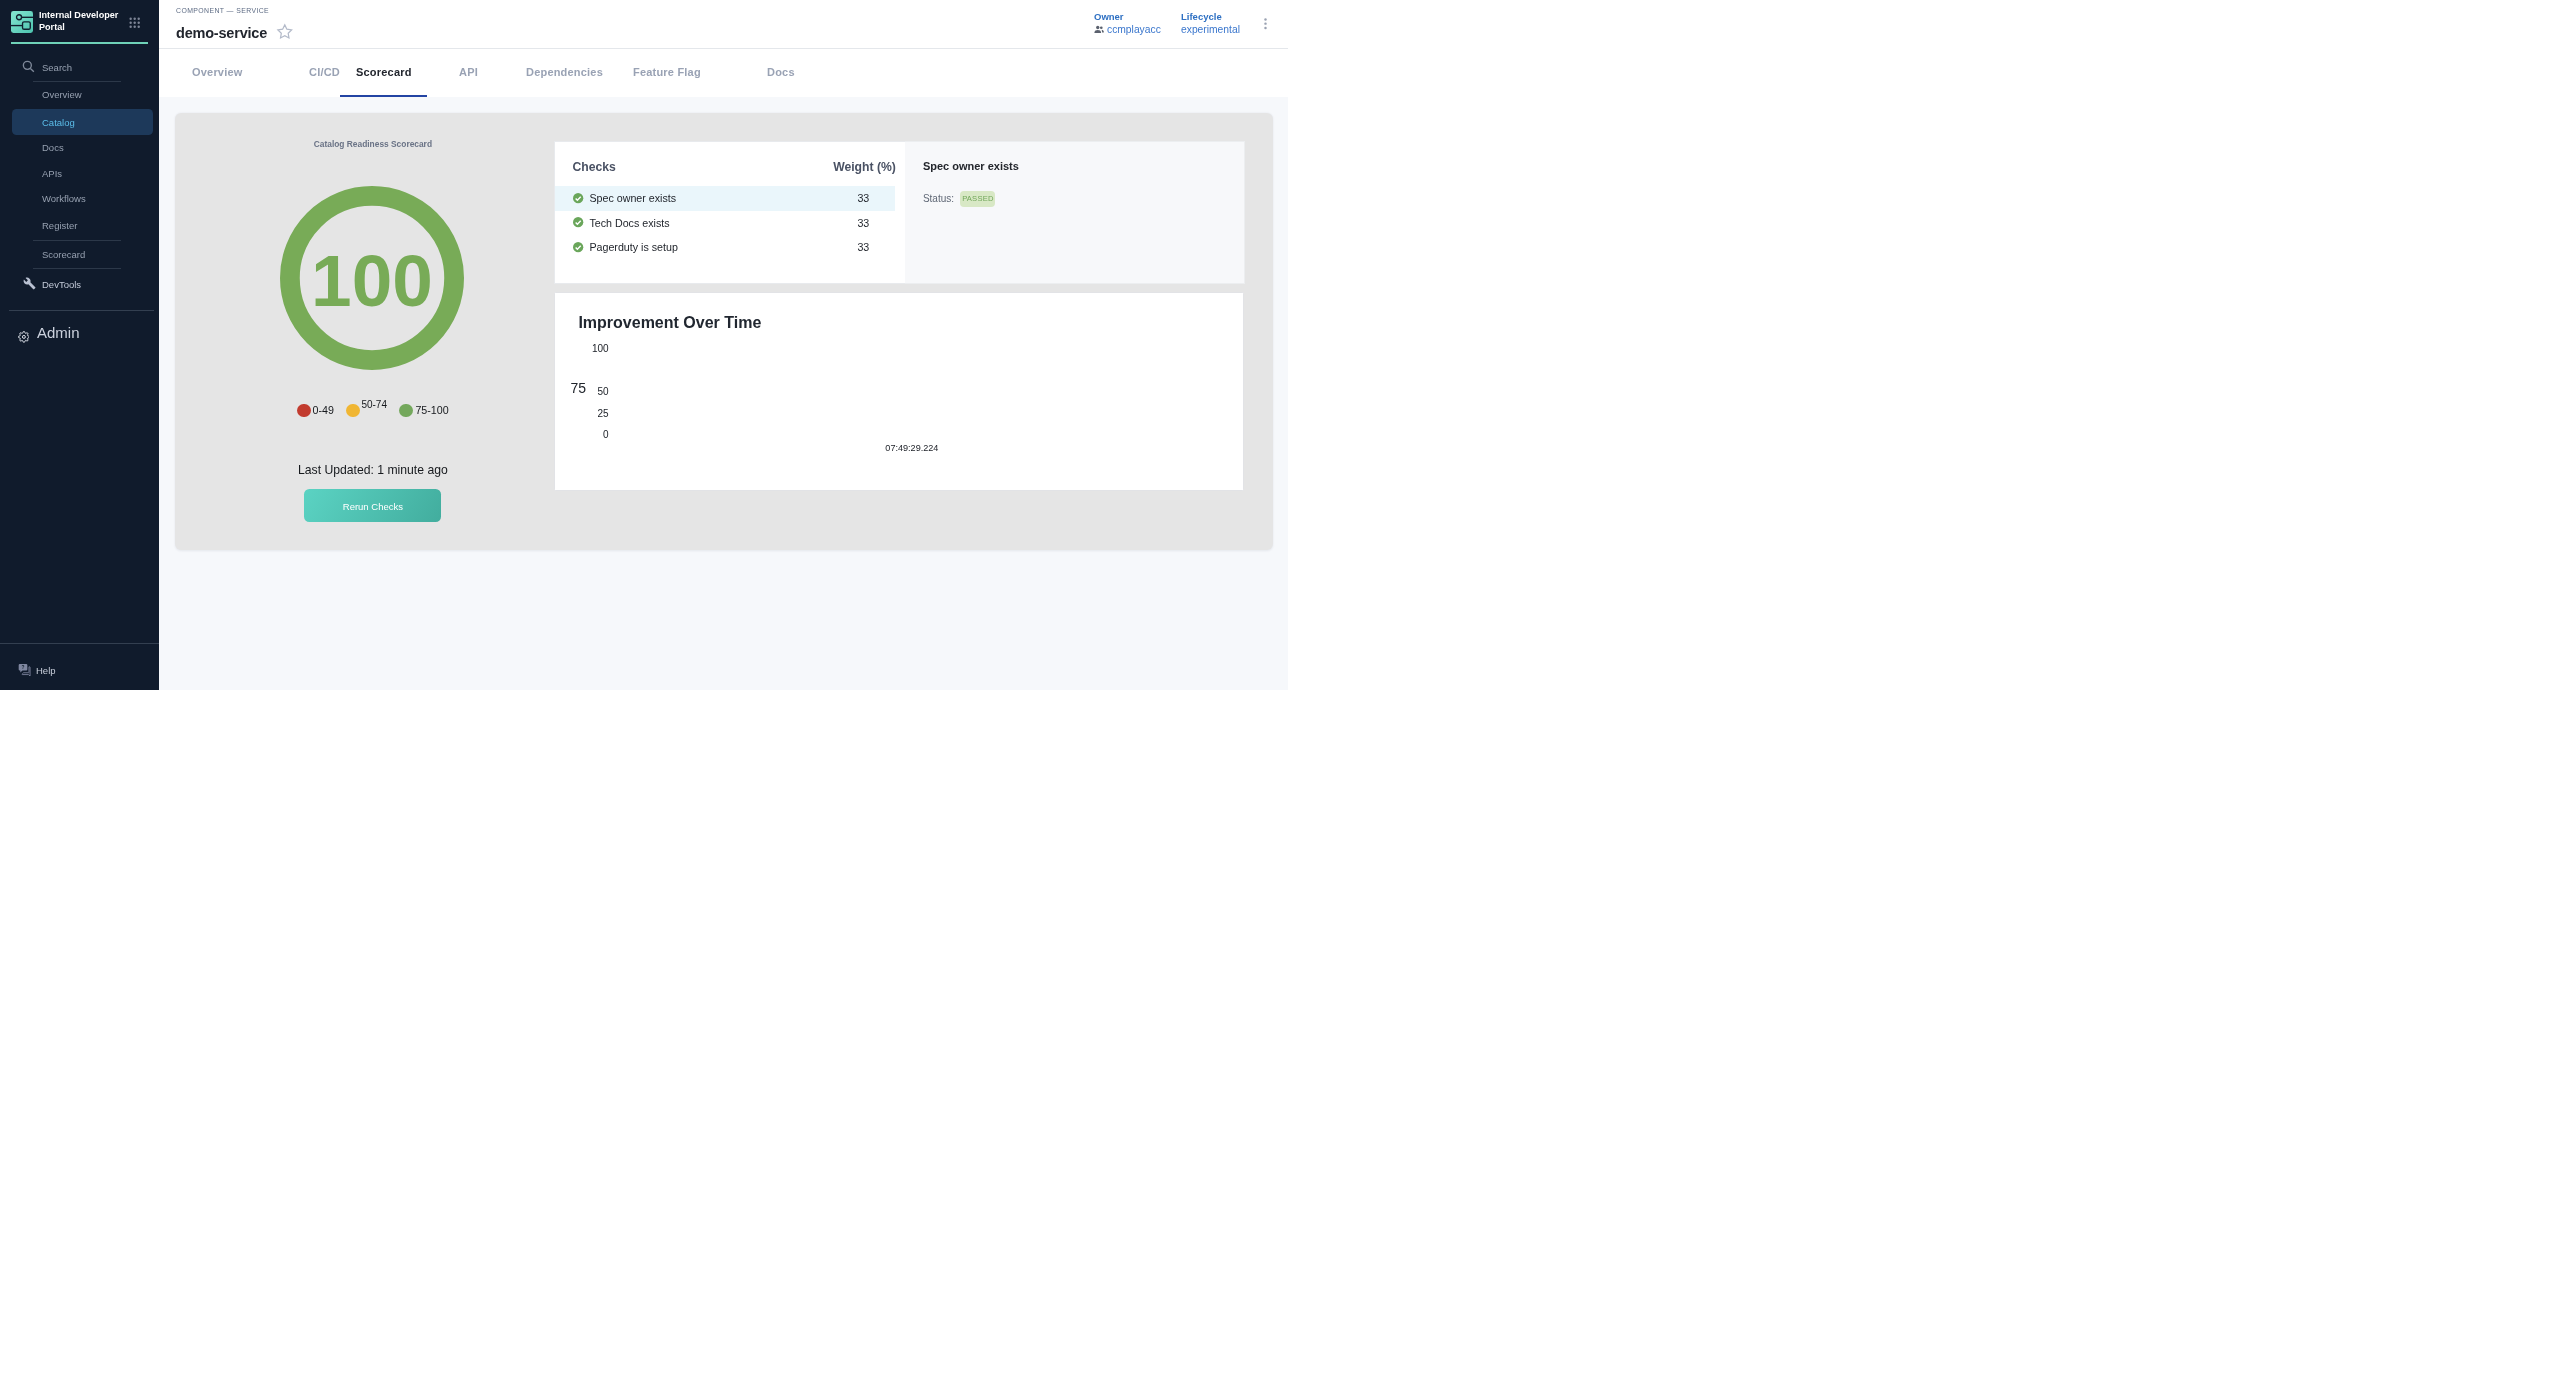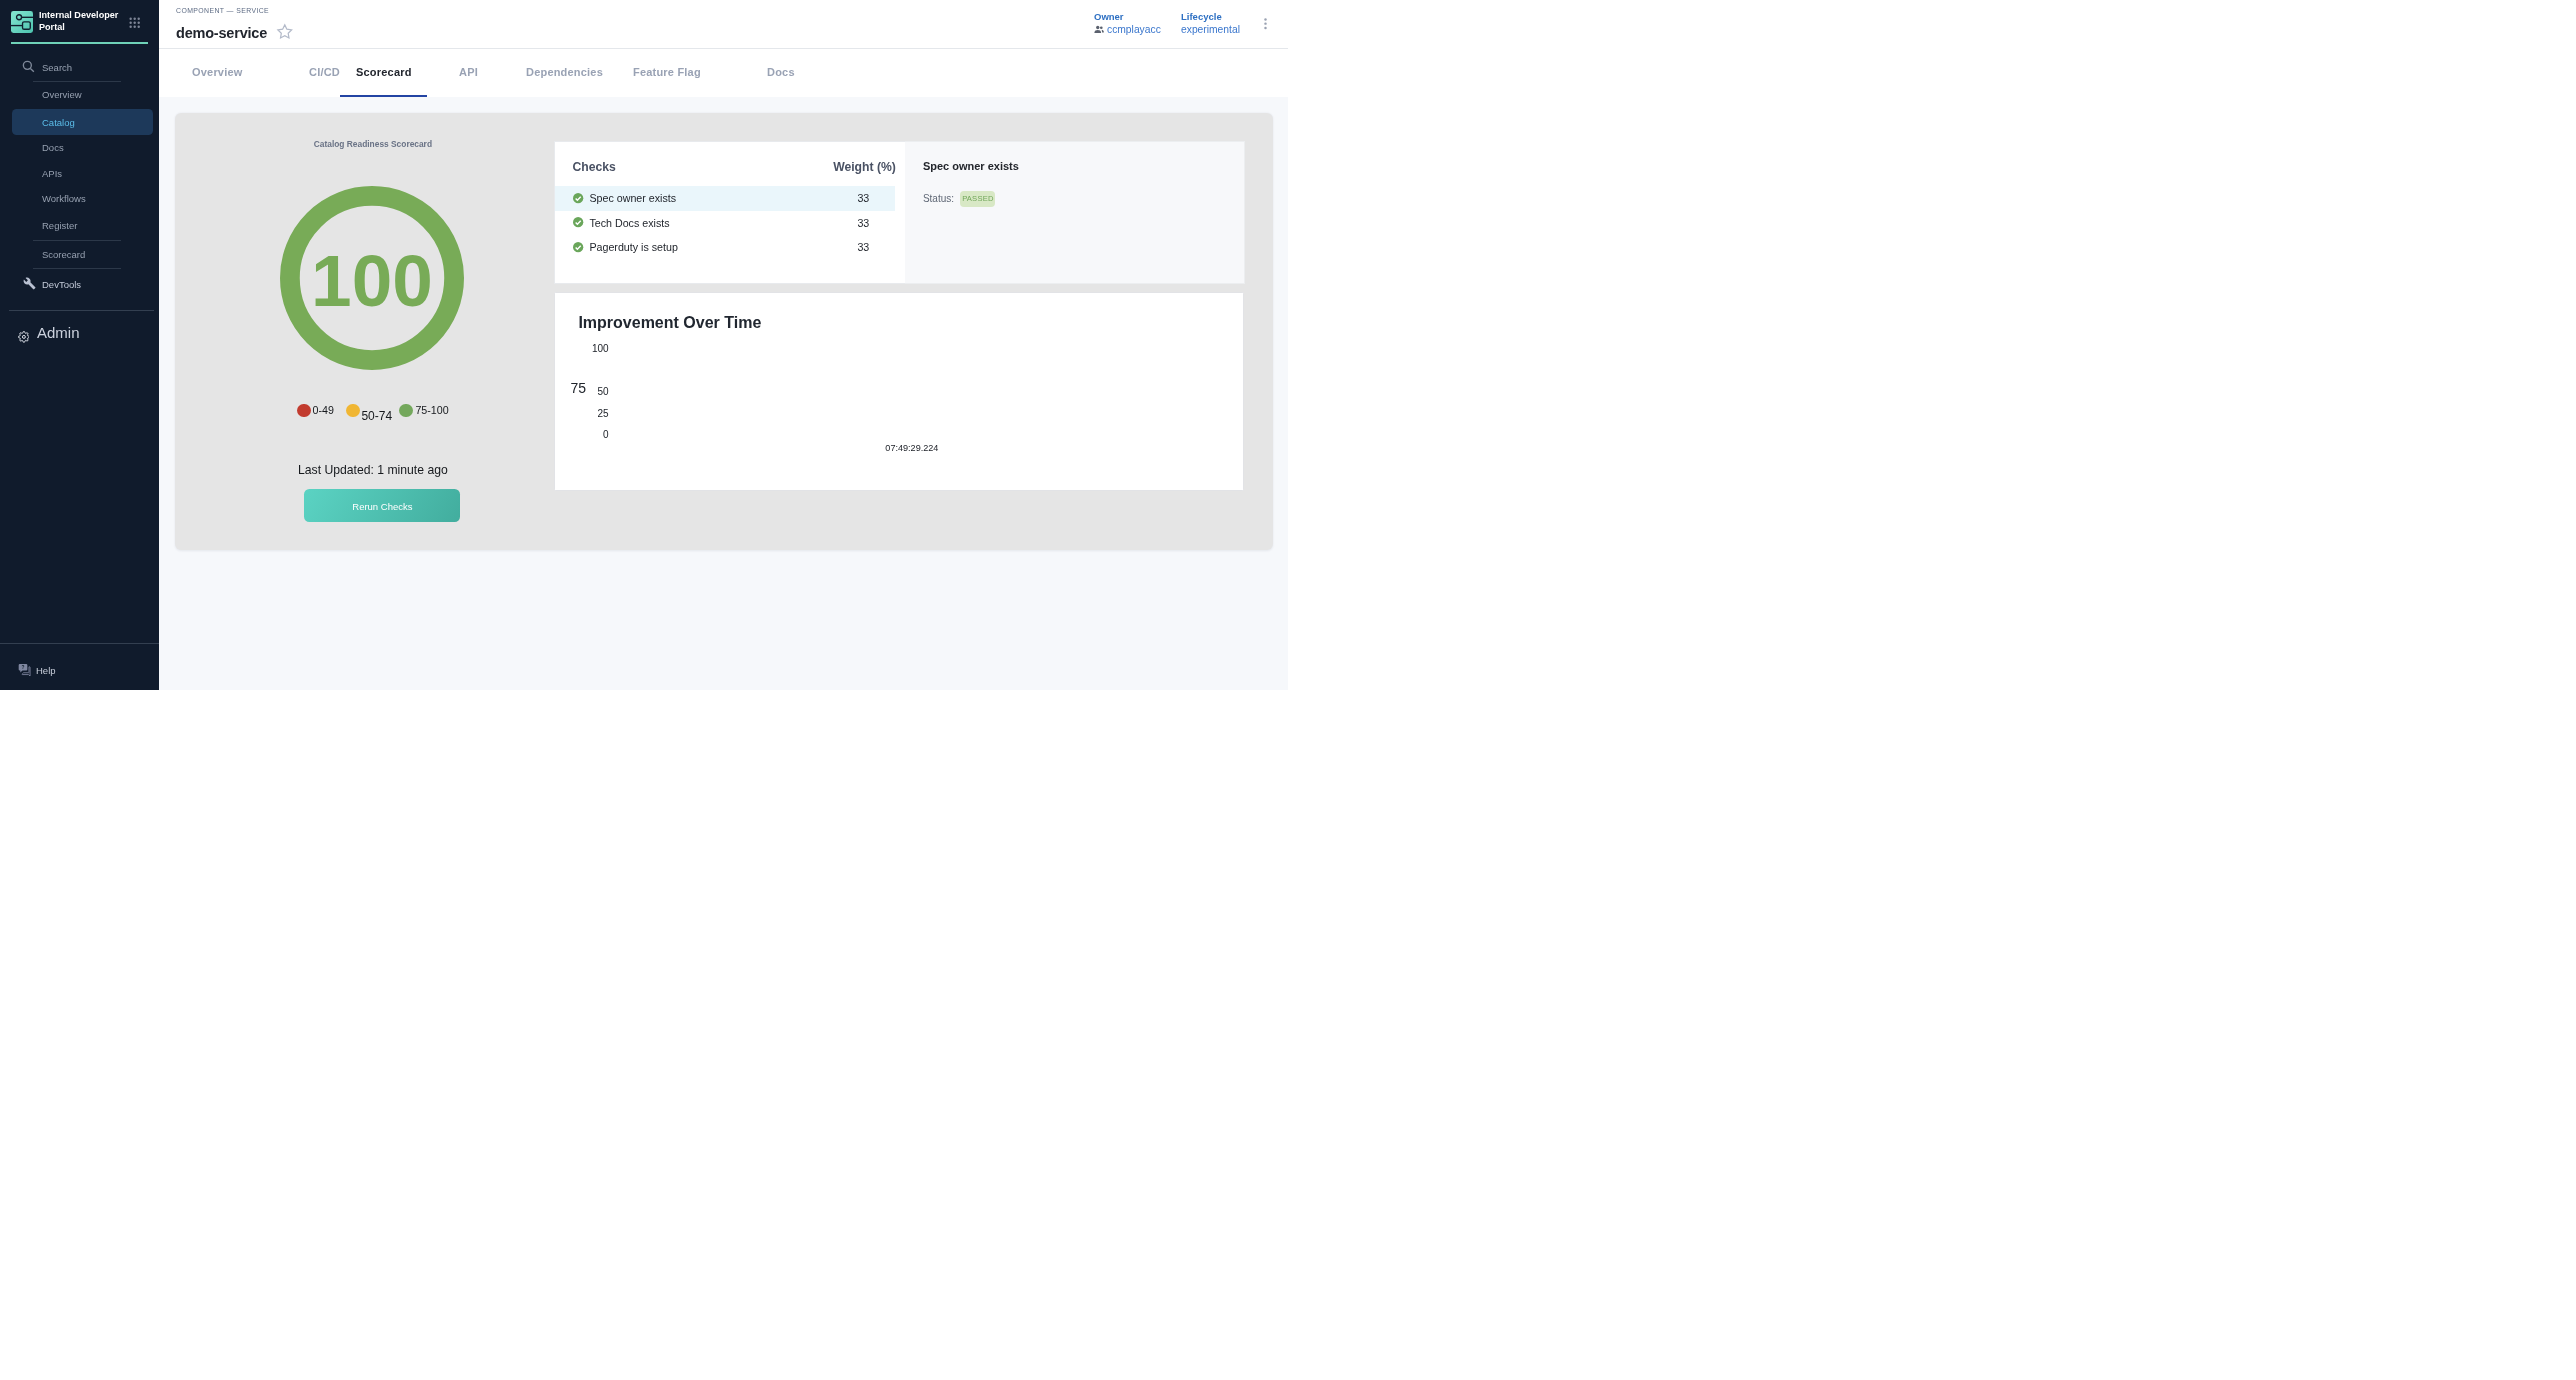--- a/index.html
+++ b/index.html
@@ -133,26 +133,26 @@
   <div class="abs" style="left:0; top:26px; width:395px; text-align:center; font-size:8.4px; font-weight:bold; color:#6a7386;">Catalog Readiness Scorecard</div>
   <svg class="abs" style="left:105px; top:73px;" width="184" height="184" viewBox="0 0 242 242">
     <circle cx="121" cy="121" r="108" fill="none" stroke="#78ab57" stroke-width="26"></circle>
     <text x="121" y="158.5" text-anchor="middle" font-size="96" font-weight="bold" fill="#78ab57">100</text>
   </svg>
 
   <div class="abs" style="left:122px; top:291px; width:183px; height:13.7px; white-space:nowrap;">
     <span class="abs" style="left:0; top:0; width:13.3px; height:13.3px; border-radius:50%; background:#c23b2e;"></span>
     <span class="abs" style="left:15.2px; top:6.7px; transform:translateY(-50%); font-size:10.7px; color:#16191d;">0-49</span>
     <span class="abs" style="left:49px; top:0; width:13.3px; height:13.3px; border-radius:50%; background:#f0b633;"></span>
-    <span class="abs" style="left:64px; top:12px; transform:translateY(-50%); font-size:12px; color:#16191d;">50-74</span>
+    <span class="abs" style="left:64px; top:0; transform:translateY(-50%); font-size:10px; color:#16191d;">50-74</span>
     <span class="abs" style="left:102px; top:0; width:13.3px; height:13.3px; border-radius:50%; background:#74a85c;"></span>
     <span class="abs" style="left:118px; top:6.7px; transform:translateY(-50%); font-size:10.7px; color:#16191d;">75-100</span>
   </div>
   <div class="abs" style="left:0; top:350px; width:395px; text-align:center; font-size:12.2px; color:#16191d;">Last Updated: 1 minute ago</div>
-  <div class="abs" style="left:129px; top:376px; width:156px; height:33px; border-radius:5.3px; background:linear-gradient(120deg,#5bd3c3,#42ad9e); color:#fff; font-size:9.5px; text-align:center; line-height:35px;">Rerun Checks</div>
+  <div class="abs" style="left:129px; top:376px; width:137px; height:33px; border-radius:5.3px; background:linear-gradient(120deg,#5bd3c3,#42ad9e); color:#fff; font-size:9.5px; text-align:center; line-height:35px;">Rerun Checks</div>
 
   <div class="abs" style="left:379px; top:28px; width:351px; height:143px; background:#fff; border:0.8px solid #e8eaed; border-right:none;">
     <div class="abs" style="left:17px; top:18.3px; font-size:12.2px; font-weight:bold; color:#4a5264;">Checks</div>
     <div class="abs" style="right:9.5px; top:18.3px; font-size:12.2px; font-weight:bold; color:#4a5264;">Weight (%)</div>
     <div class="abs" style="left:0; top:44px; width:340px; height:25px; background:#eaf6fb;"></div>
     <div class="abs" style="left:18px; top:51px; width:10.3px; height:10.3px;">
       <svg width="10.3" height="10.3" viewBox="0 0 16 16">
             <circle cx="8" cy="8" r="8" fill="#6aa65b"></circle>
             <path d="M4.1 8.4l2.7 2.7 5.2-5.2" fill="none" stroke="#fff" stroke-width="2.2"></path>
           </svg>

